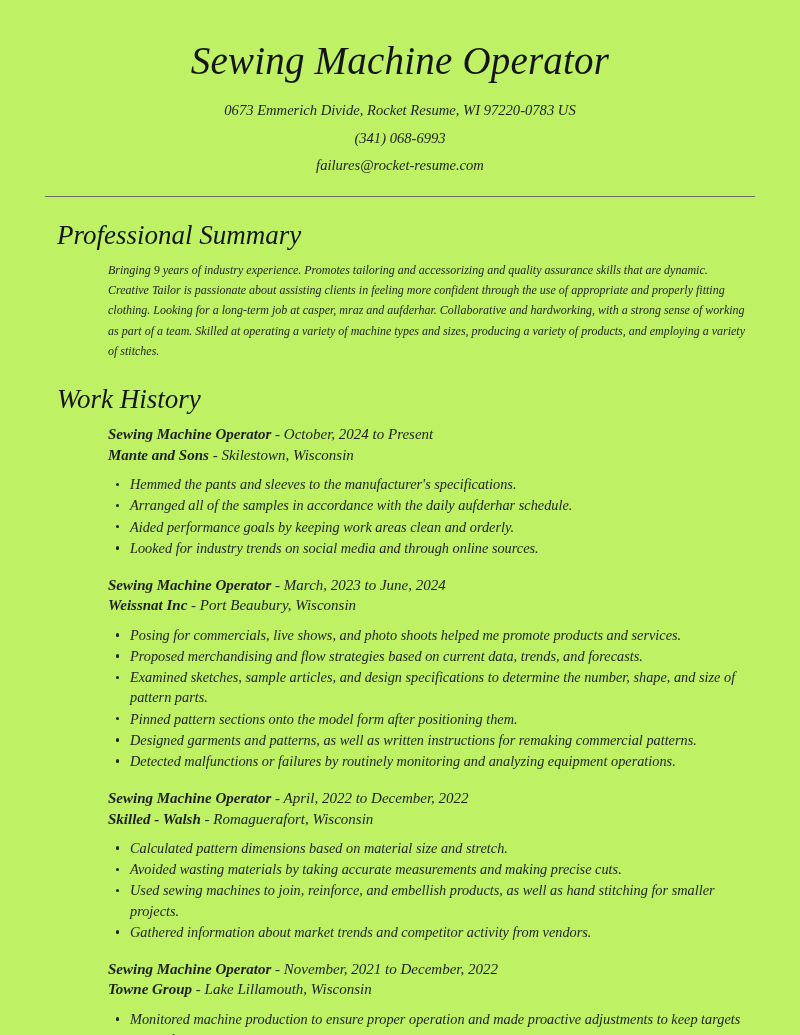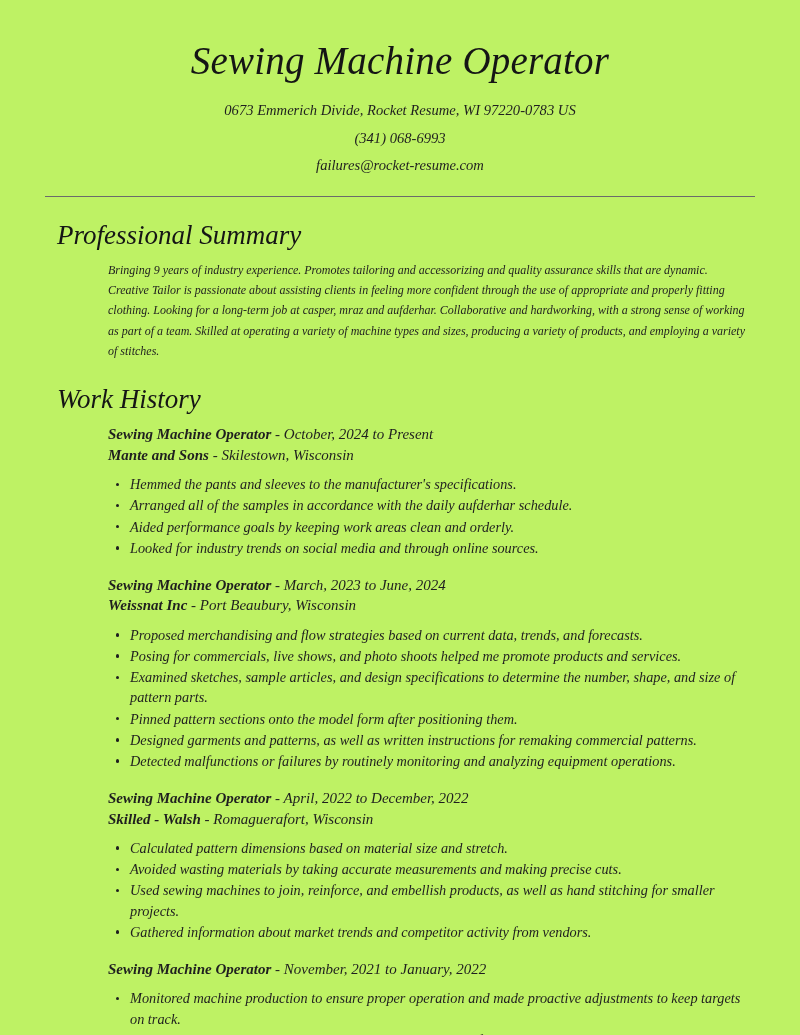--- a/index.html
+++ b/index.html
@@ -148,40 +148,41 @@
             <li>Hemmed the pants and sleeves to the manufacturer's specifications.</li>
             <li>Arranged all of the samples in accordance with the daily aufderhar schedule.</li>
             <li>Aided performance goals by keeping work areas clean and orderly.</li>
             <li>Looked for industry trends on social media and through online sources.</li>
           </ul>
         </div>
         <div class="job">
           <div class="job-line"><span class="strong">Sewing Machine Operator</span><span class="sep"> - </span><span>March, 2023 to June, 2024</span></div>
           <div class="job-line"><span class="strong">Weissnat Inc</span><span class="sep"> - </span><span>Port Beaubury, Wisconsin</span></div>
           <ul class="job-bullets">
+            <li>Posing for commercials, live shows, and photo shoots helped me promote products and services.</li>
             <li>Proposed merchandising and flow strategies based on current data, trends, and forecasts.</li>
-            <li>Posing for commercials, live shows, and photo shoots helped me promote products and services.</li>
             <li>Examined sketches, sample articles, and design specifications to determine the number, shape, and size of pattern parts.</li>
             <li>Pinned pattern sections onto the model form after positioning them.</li>
             <li>Designed garments and patterns, as well as written instructions for remaking commercial patterns.</li>
             <li>Detected malfunctions or failures by routinely monitoring and analyzing equipment operations.</li>
           </ul>
         </div>
         <div class="job">
           <div class="job-line"><span class="strong">Sewing Machine Operator</span><span class="sep"> - </span><span>April, 2022 to December, 2022</span></div>
           <div class="job-line"><span class="strong">Skilled - Walsh</span><span class="sep"> - </span><span>Romaguerafort, Wisconsin</span></div>
           <ul class="job-bullets">
             <li>Calculated pattern dimensions based on material size and stretch.</li>
             <li>Avoided wasting materials by taking accurate measurements and making precise cuts.</li>
             <li>Used sewing machines to join, reinforce, and embellish products, as well as hand stitching for smaller projects.</li>
             <li>Gathered information about market trends and competitor activity from vendors.</li>
           </ul>
         </div>
         <div class="job">
-          <div class="job-line"><span class="strong">Sewing Machine Operator</span><span class="sep"> - </span><span>November, 2021 to January, 2022</span></div>
+          <div class="job-line"><span class="strong">Sewing Machine Operator</span><span class="sep"> - </span><span>November, 2021 to December, 2022</span></div>
+          <div class="job-line"><span class="strong">Towne Group</span><span class="sep"> - </span><span>Lake Lillamouth, Wisconsin</span></div>
           <ul class="job-bullets">
             <li>Monitored machine production to ensure proper operation and made proactive adjustments to keep targets on track.</li>
             <li>Had an excellent attendance record and was always on time for work.</li>
           </ul>
         </div>
       </div>
   </div>
 
 </div>
 

